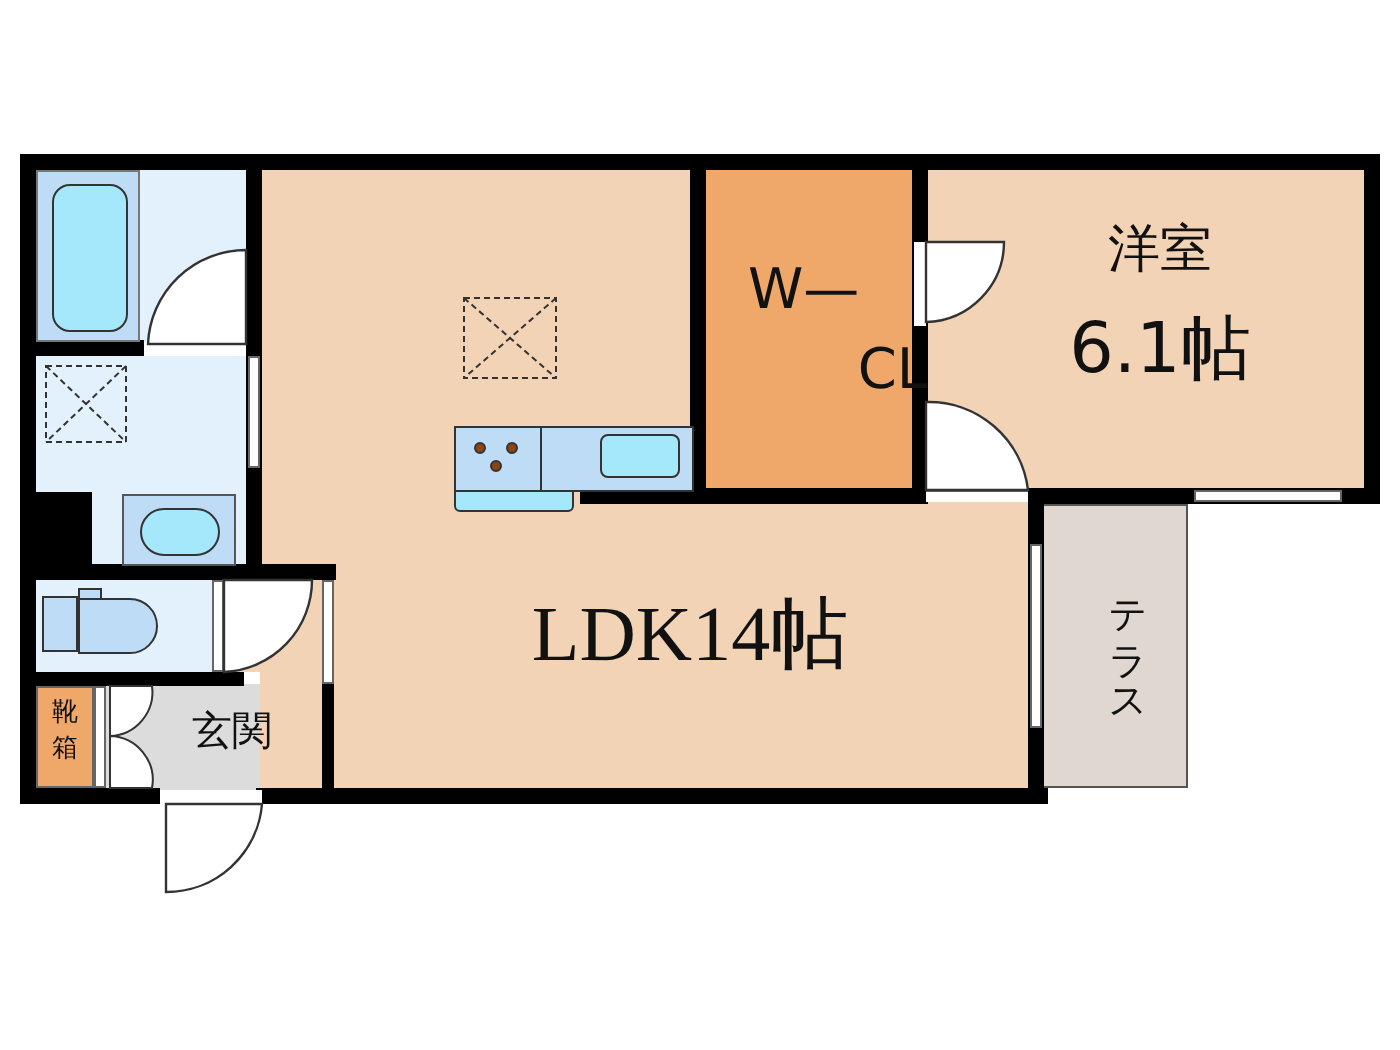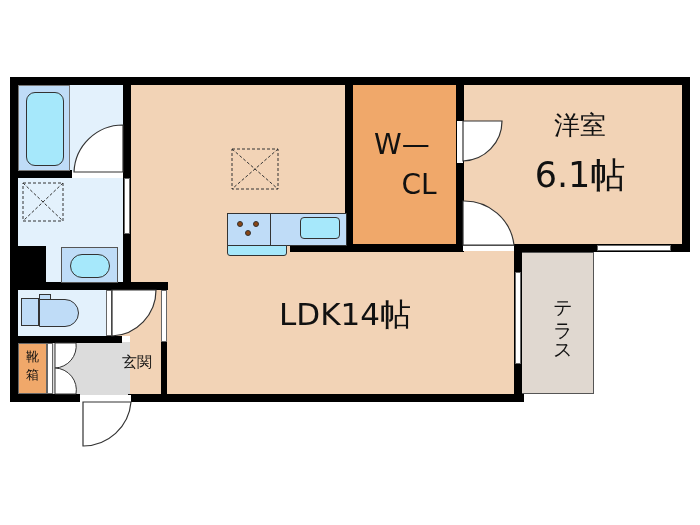--- a/index.html
+++ b/index.html
@@ -107,26 +107,26 @@
 <div class="abs" style="left:227px;top:213px;width:44px;height:33px;border-right:1px solid #333;">
   <div class="abs" style="left:10px;top:8px;width:6px;height:6px;border-radius:50%;background:#8b4513;border:1px solid #333;"></div>
   <div class="abs" style="left:26px;top:8px;width:6px;height:6px;border-radius:50%;background:#8b4513;border:1px solid #333;"></div>
   <div class="abs" style="left:18px;top:17px;width:6px;height:6px;border-radius:50%;background:#8b4513;border:1px solid #333;"></div>
 </div>
 <div class="abs" style="left:300px;top:217px;width:40px;height:22px;background:#a6e8fb;border:1.5px solid #333;border-radius:4px;"></div>
 <div class="abs" style="left:227px;top:245px;width:60px;height:11px;background:#a6e8fb;border:1px solid #333;border-radius:0 0 3px 3px;"></div>
 
 <div class="abs" style="left:18px;top:343px;width:29px;height:51px;background:#f0a86a;border:1px solid #666;"></div>
 
-<div class="room-label" style="left:230px;top:298px;width:230px;font-size:31px;">LDK14帖</div>
+<div class="room-label" style="left:230px;top:298px;width:230px;font-size:39px;font-family:Liberation Serif, serif;">LDK14帖</div>
 
 <div class="room-label" style="left:520px;top:112px;width:120px;font-size:26px;">洋室</div>
 <div class="room-label" style="left:520px;top:157px;width:120px;font-size:35px;">6.1帖</div>
 
 <div class="room-label" style="left:358px;top:130px;width:90px;font-size:28px;text-align:left;padding-left:16px;">W—</div>
-<div class="room-label" style="left:358px;top:170px;width:90px;font-size:28px;text-align:center;padding-left:16px;">CL</div>
+<div class="room-label" style="left:358px;top:170px;width:90px;font-size:28px;text-align:right;padding-left:16px;">CL</div>
 
-<div class="room-label" style="left:80px;top:355px;width:72px;font-size:15px;text-align:right;">玄関</div>
+<div class="room-label" style="left:80px;top:355px;width:72px;font-size:20px;">玄関</div>
 
 <div class="room-label" style="left:18px;top:350px;width:29px;font-size:13px;">靴</div>
 <div class="room-label" style="left:18px;top:368px;width:29px;font-size:13px;">箱</div>
 
 <div class="room-label" style="left:543px;top:288px;width:30px;font-size:19px;writing-mode:vertical-rl;text-orientation:upright;">テラス</div>
 
 </body></html>

